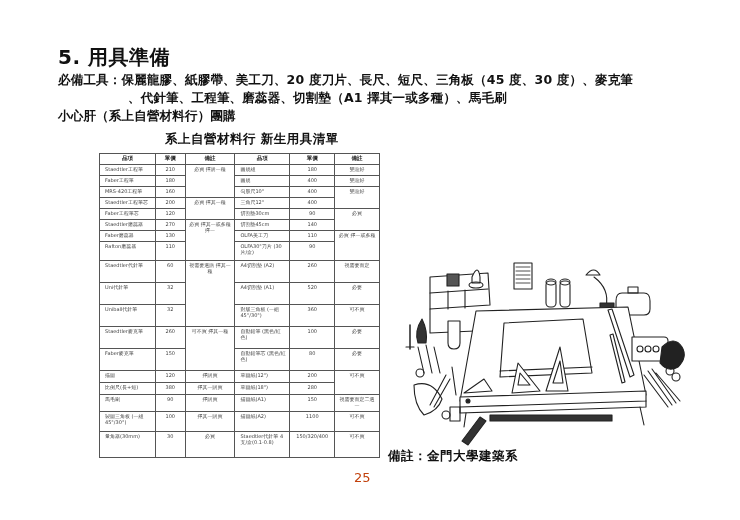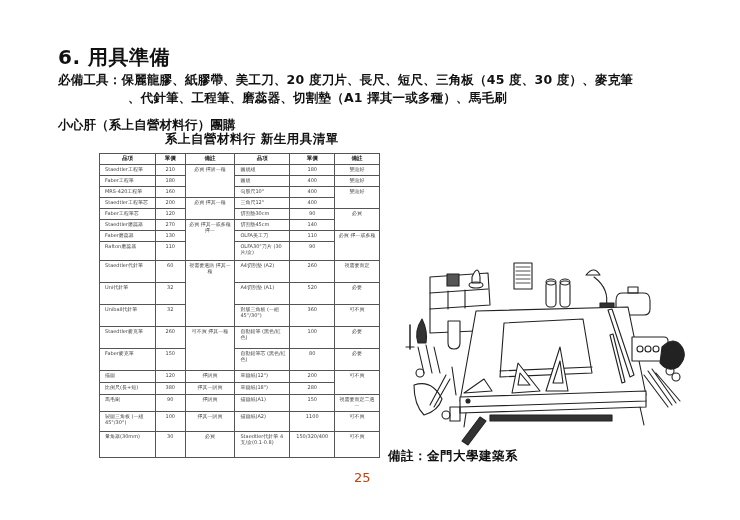--- a/index.html
+++ b/index.html
@@ -2,36 +2,36 @@
 <html><head>
   <meta charset="utf-8">
   <style>
     html, body { margin:0; padding:0; }
     body { width:740px; height:520px; background:#ffffff; position:relative; overflow:hidden;
            font-family:"DejaVu Sans", sans-serif; color:#111; }
     .heading { position:absolute; left:58px; top:44px; font-size:20px; font-weight:bold; letter-spacing:0.5px; }
     .line { position:absolute; font-size:12.5px; font-weight:bold; white-space:nowrap; letter-spacing:0.2px; }
     .l1 { left:58px; top:72px; }
     .l2 { left:128px; top:90px; }
-    .l3 { left:58px; top:108px;margin-top:9px; }
+    .l3 { left:58px; top:108px; }
     .table-title { position:absolute; left:165px; top:131px; font-size:12.5px; font-weight:bold; white-space:nowrap; letter-spacing:0.5px; }
     table.tools { position:absolute; left:99px; top:153px; width:281px; border-collapse:collapse;
                   font-family:"DejaVu Sans", sans-serif; font-size:5px; color:#444; }
     table.tools td, table.tools th { border:0.8px solid #555; padding:1px 2px; vertical-align:top; line-height:6px; }
     table.tools th { font-weight:bold; text-align:center; height:8px; color:#222; font-size:5.5px; }
     table.tools td.c { text-align:center; }
     table.tools td.l { text-align:left; padding-left:5px; }
     .illustration { position:absolute; left:400px; top:255px; width:300px; height:195px; }
     .note { position:absolute; left:388px; top:448px; font-size:12.5px; font-weight:bold; letter-spacing:0.5px; }
     .page-number { position:absolute; left:354px; top:470px; font-size:13px; color:#c2410c; }
   </style>
 </head>
 <body>
 
-<div class="heading">6. 用具準備</div>
+<div class="heading">5. 用具準備</div>
 <div class="line l1">必備工具：保麗龍膠、紙膠帶、美工刀、20 度刀片、長尺、短尺、三角板（45 度、30 度）、麥克筆</div>
 <div class="line l2">、代針筆、工程筆、磨蕊器、切割墊（A1 擇其一或多種）、馬毛刷</div>
 <div class="line l3">小心肝（系上自營材料行）團購</div>
 
 <div class="table-title">系上自營材料行 新生用具清單</div>
 
 <table class="tools">
   <colgroup>
     <col style="width:56px">
       <col style="width:30px">

